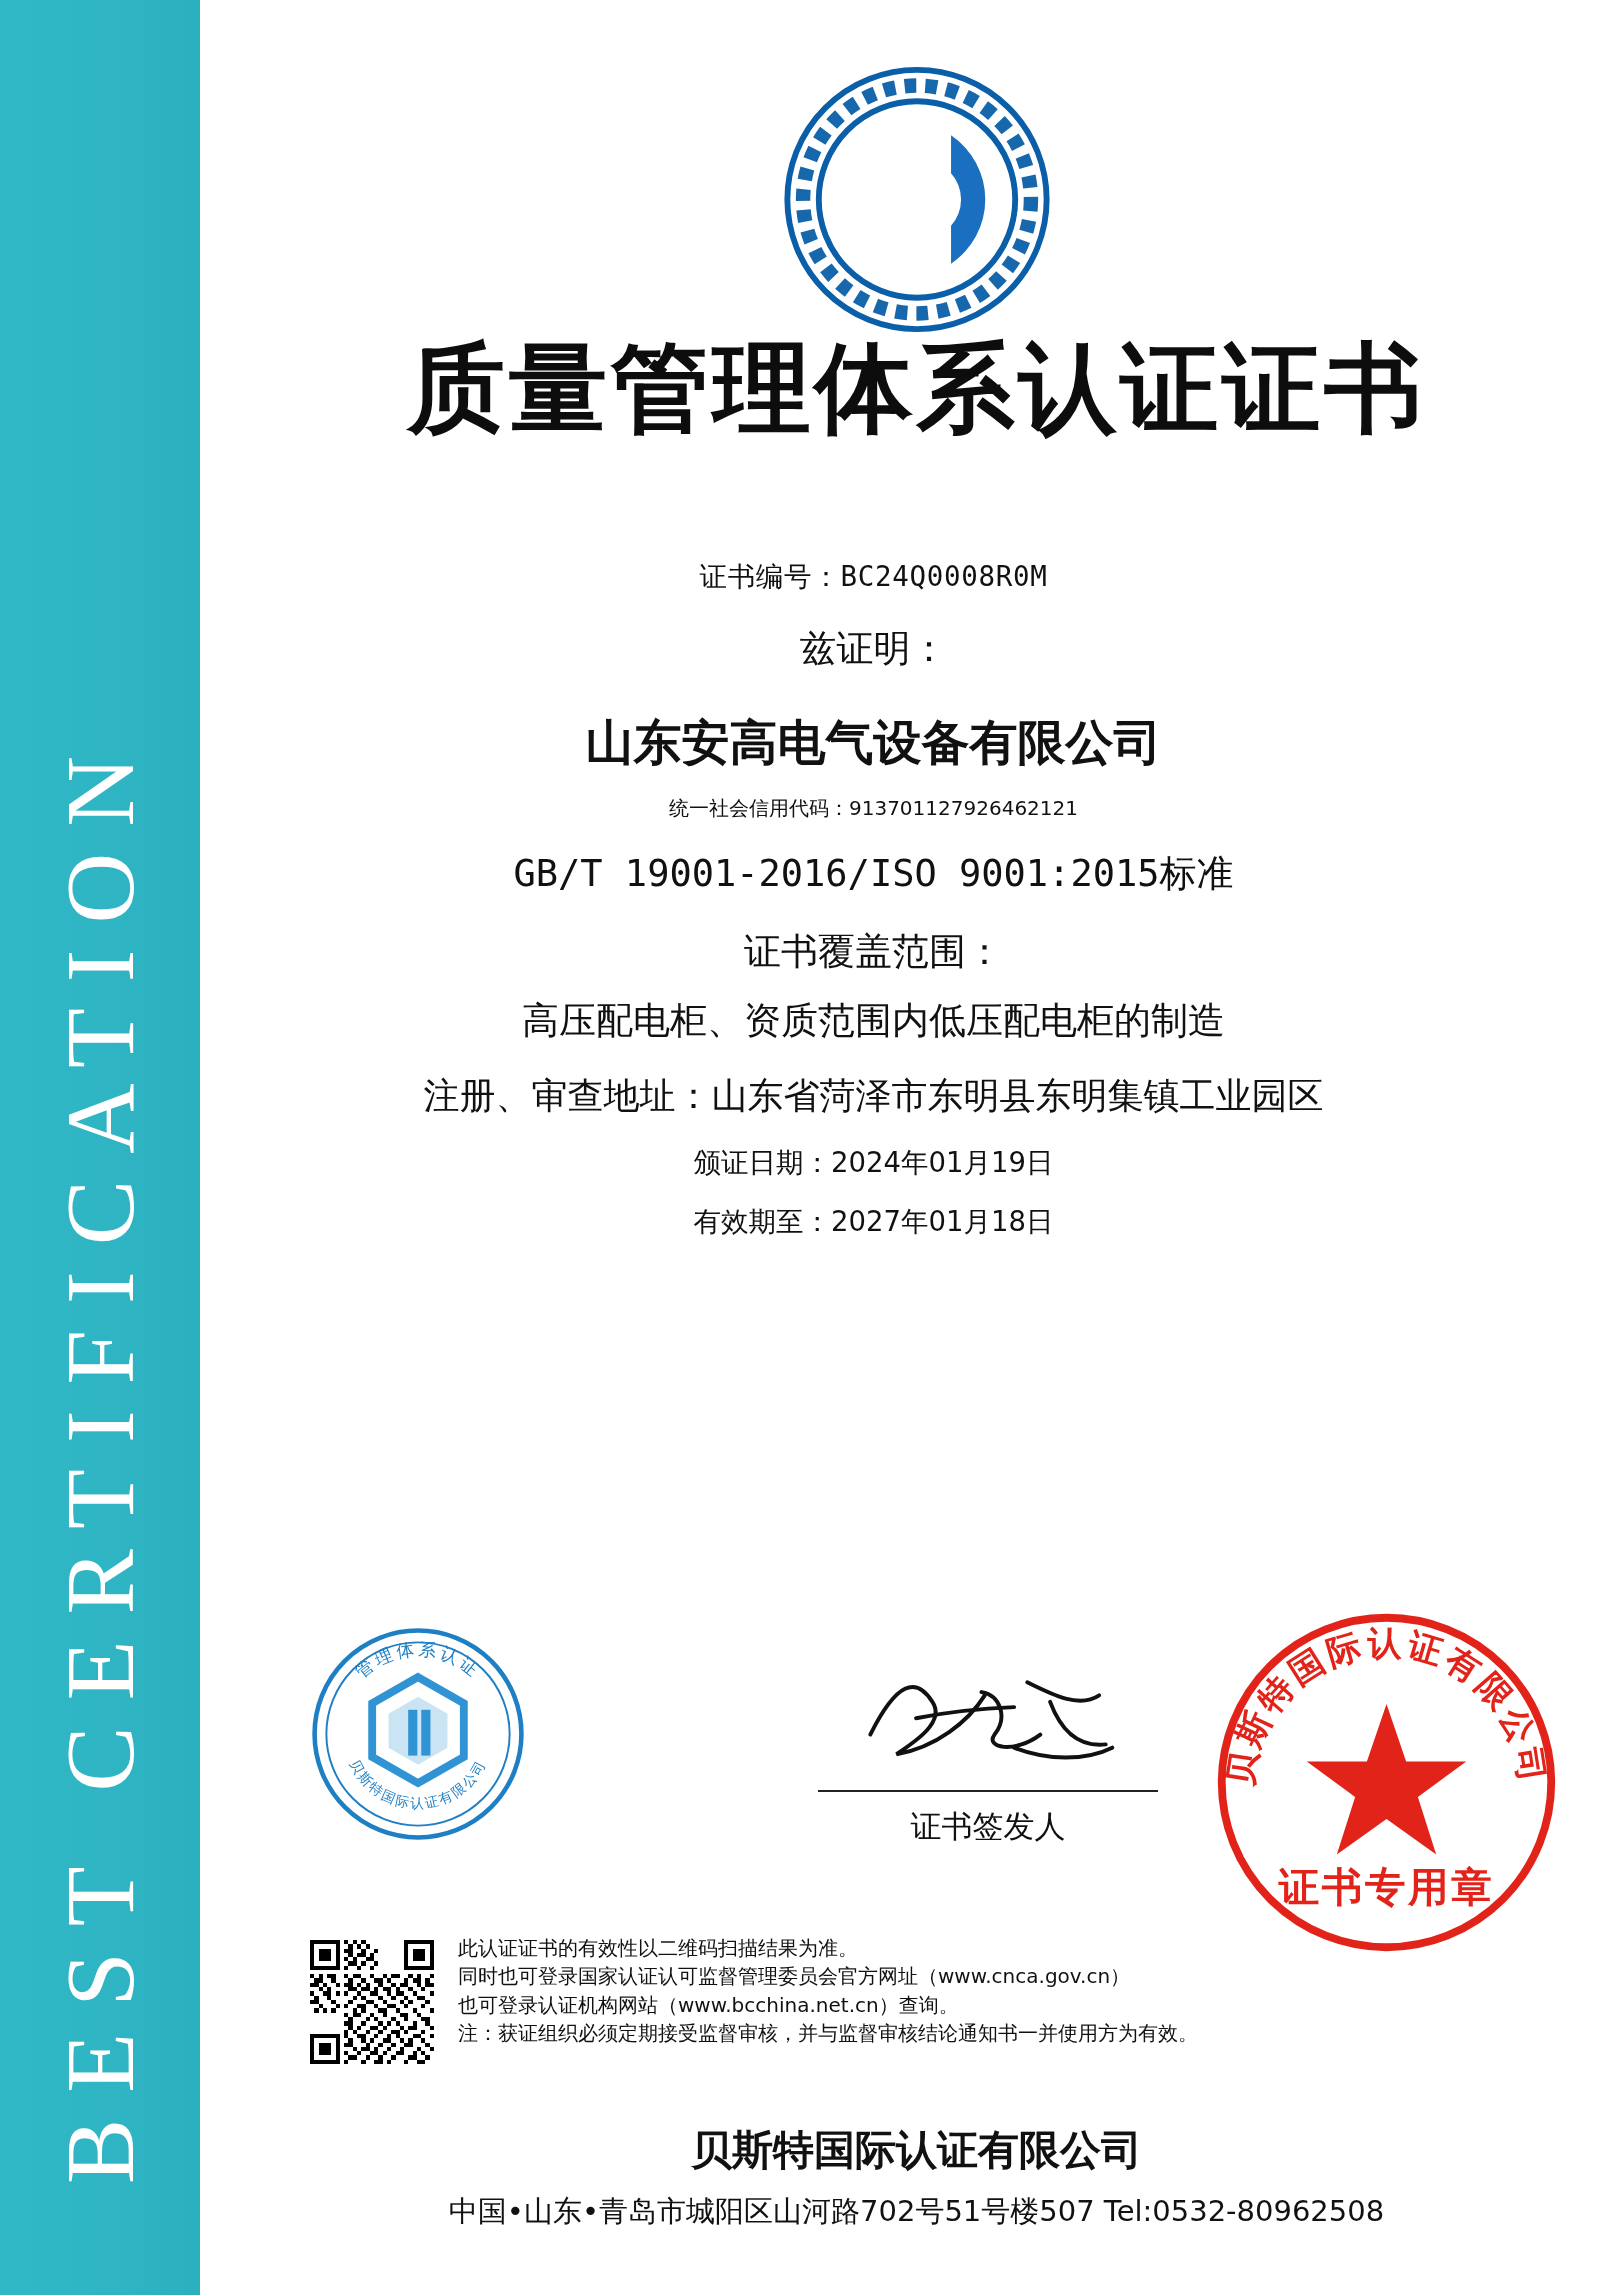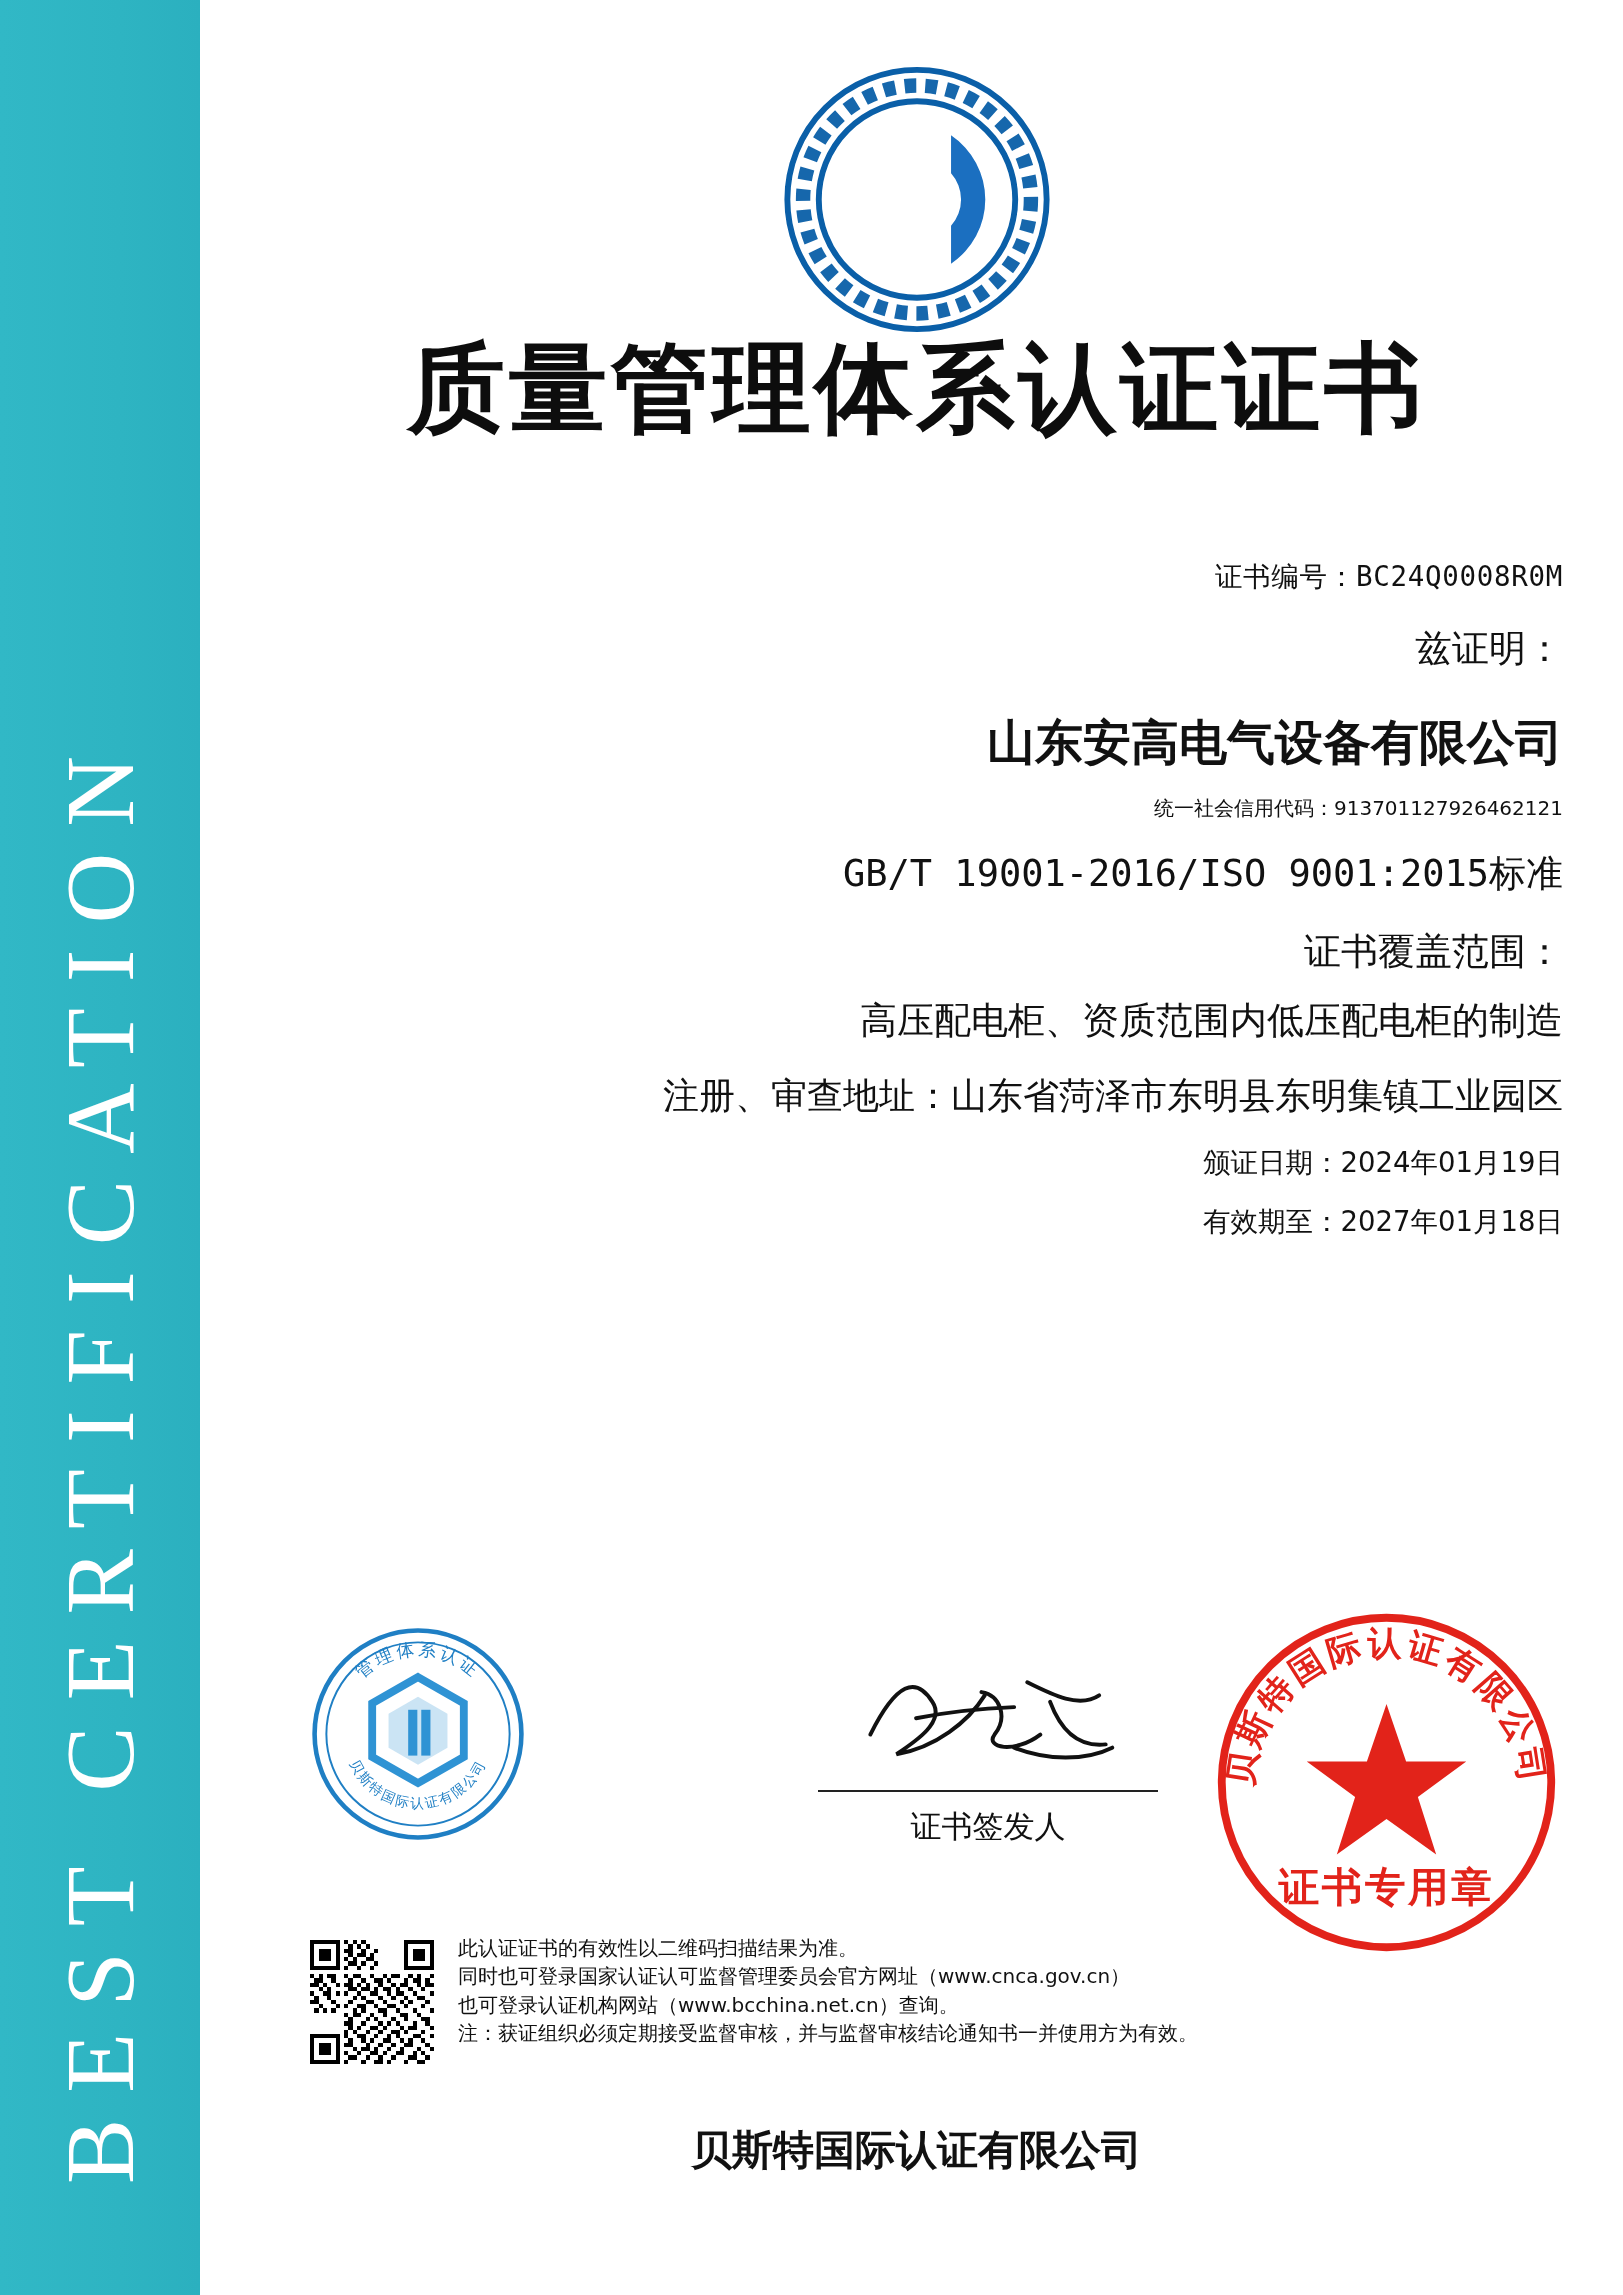--- a/index.html
+++ b/index.html
@@ -91,22 +91,22 @@
   }
 
   
   .body-block {
     position: absolute;
     top: 559px;
     left: 0;
     width: 100%;
   }
   .line {
-    text-align: right;
-    padding-right: 61px;
+    text-align: center;
+    padding-right: 86px;
     color: #111111;
     font-family: "DejaVu Sans", "Liberation Sans", sans-serif;
   }
   .l-certno {
     font-size: 27.5px;
     letter-spacing: 0.7px;
     margin-bottom: 29px;
   }
   .l-certno .mono {
     font-family: "DejaVu Sans Mono", "Liberation Mono", monospace;
@@ -570,15 +570,16 @@
   </div>
 
   <div class="notes">
     <div>此认证证书的有效性以二维码扫描结果为准。</div>
     <div>同时也可登录国家认证认可监督管理委员会官方网址（www.cnca.gov.cn）</div>
     <div>也可登录认证机构网站（www.bcchina.net.cn）查询。</div>
     <div>注：获证组织必须定期接受监督审核，并与监督审核结论通知书一并使用方为有效。</div>
   </div>
 
   <div class="footer-company">贝斯特国际认证有限公司</div>
+  <div class="footer-address">中国•山东•青岛市城阳区山河路702号51号楼507  Tel:0532-80962508</div>
 
 </div>
 
 
 </body></html>

